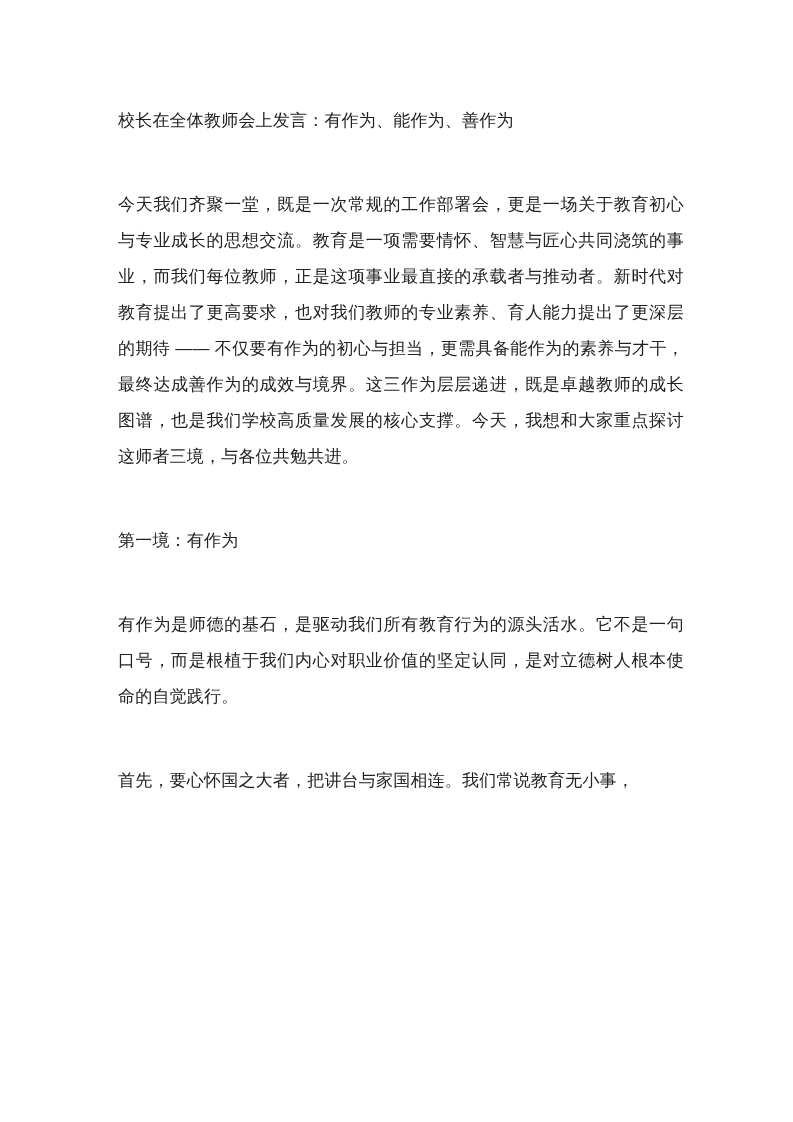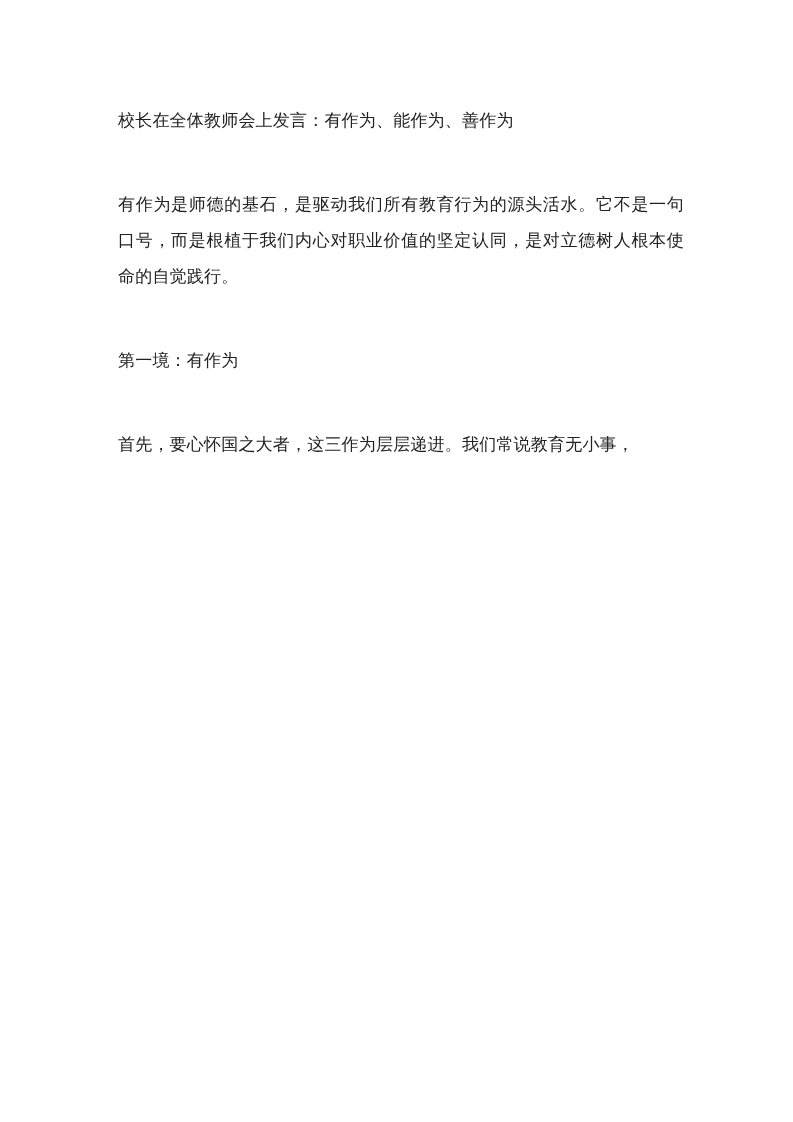--- a/index.html
+++ b/index.html
@@ -29,16 +29,17 @@
       text-align-last: left;
       letter-spacing: 0.2px;
     }
     .para.title { margin-bottom: 48px; }
   </style>
 </head>
 <body>
 
 <div class="page">
   <p class="para title">校长在全体教师会上发言：有作为、能作为、善作为</p>
+  <p class="para">今天我们齐聚一堂，既是一次常规的工作部署会，更是一场关于教育初心与专业成长的思想交流。教育是一项需要情怀、智慧与匠心共同浇筑的事业，而我们每位教师，正是这项事业最直接的承载者与推动者。新时代对教育提出了更高要求，也对我们教师的专业素养、育人能力提出了更深层的期待 —— 不仅要有作为的初心与担当，更需具备能作为的素养与才干，最终达成善作为的成效与境界。这三作为层层递进，既是卓越教师的成长图谱，也是我们学校高质量发展的核心支撑。今天，我想和大家重点探讨这师者三境，与各位共勉共进。</p>
+  <p class="para">第一境：有作为</p>
   <p class="para">有作为是师德的基石，是驱动我们所有教育行为的源头活水。它不是一句口号，而是根植于我们内心对职业价值的坚定认同，是对立德树人根本使命的自觉践行。</p>
-  <p class="para">第一境：有作为</p>
-  <p class="para">首先，要心怀国之大者，这三作为层层递进。我们常说教育无小事，</p>
+  <p class="para">首先，要心怀国之大者，把讲台与家国相连。我们常说教育无小事，</p>
 </div>
 
 </body></html>

